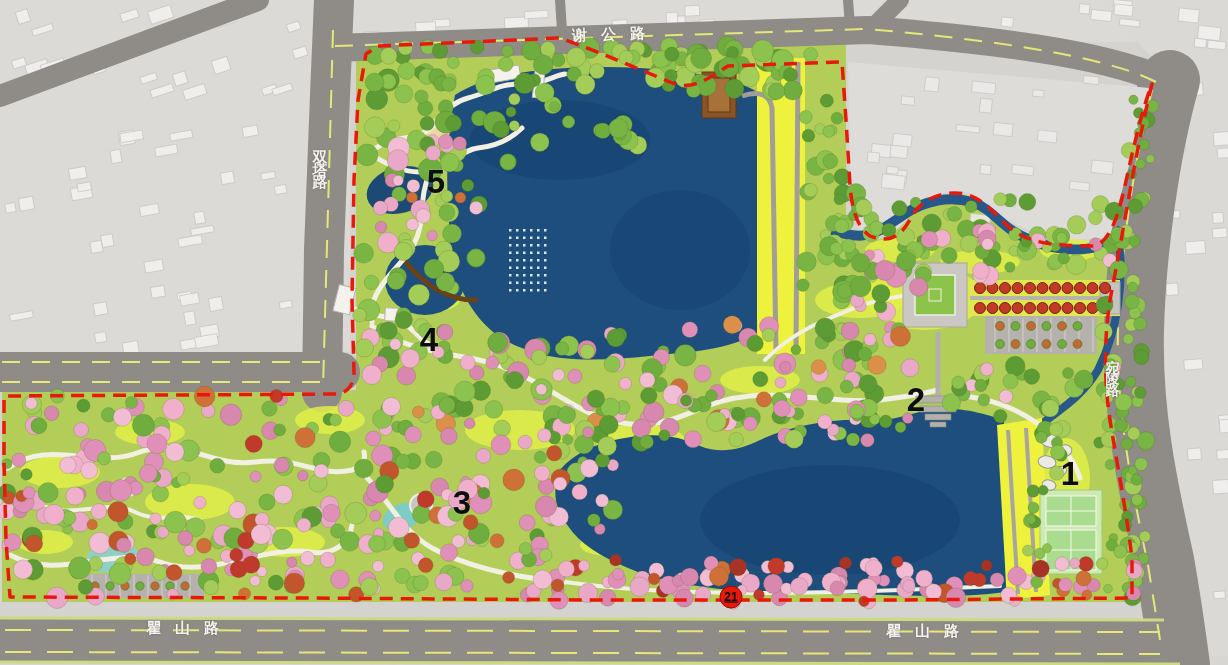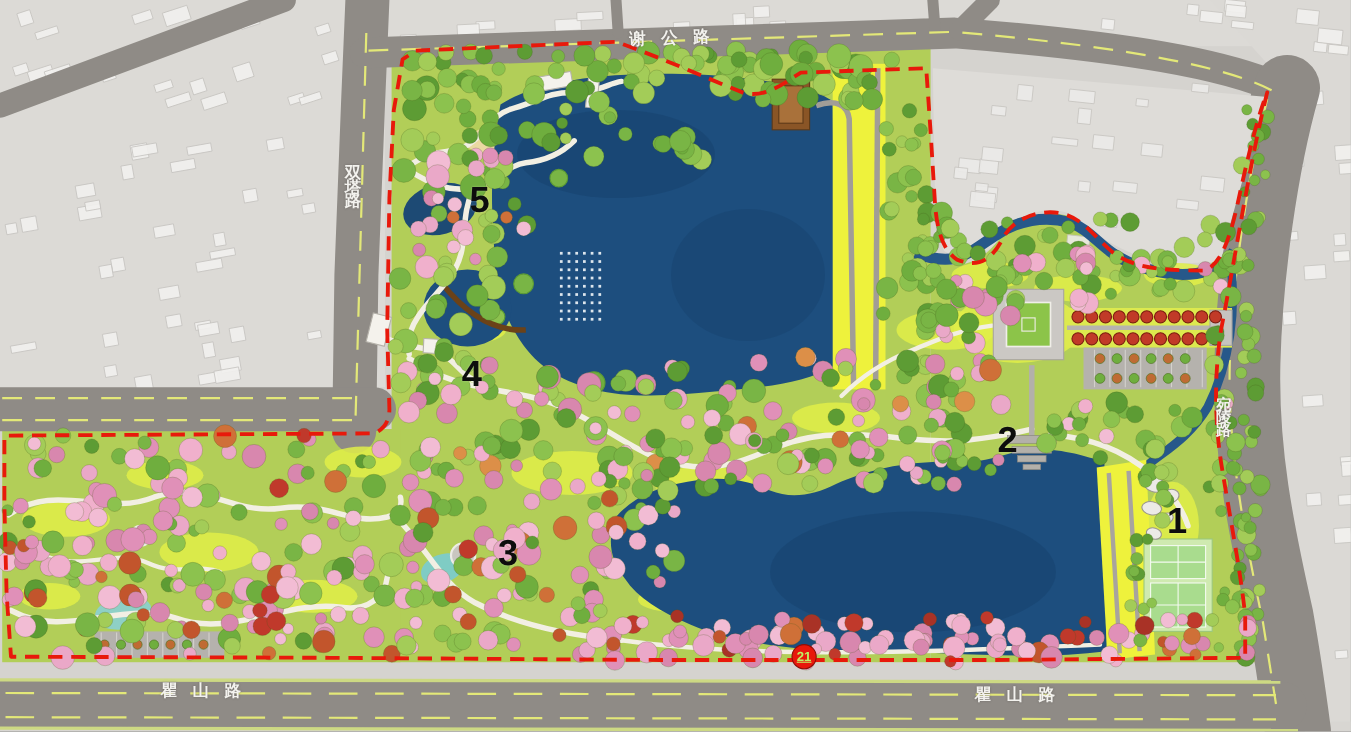--- a/index.html
+++ b/index.html
@@ -15,21 +15,21 @@
   }
   .road-label.vert{writing-mode:vertical-lr;letter-spacing:12px;}
   .marker{
     position:absolute;transform:translate(-50%,-50%);
     font-weight:900;font-size:33px;color:#0d0d0d;line-height:1;
     text-shadow:0 0 2px rgba(255,255,255,.35);pointer-events:none;
   }
   .badge{
     position:absolute;transform:translate(-50%,-50%);
     width:21px;height:21px;border-radius:50%;
-    background:#e8170b;border:1px solid #8e0e08;color:#bef264;
+    background:#e8170b;border:1px solid #8e0e08;color:#000000;
     font-weight:700;font-size:12px;line-height:21px;text-align:center;
     pointer-events:none;
     text-decoration:underline;
   }
 </style>
 </head>
 <body>
 
 <div id="stage">
 

